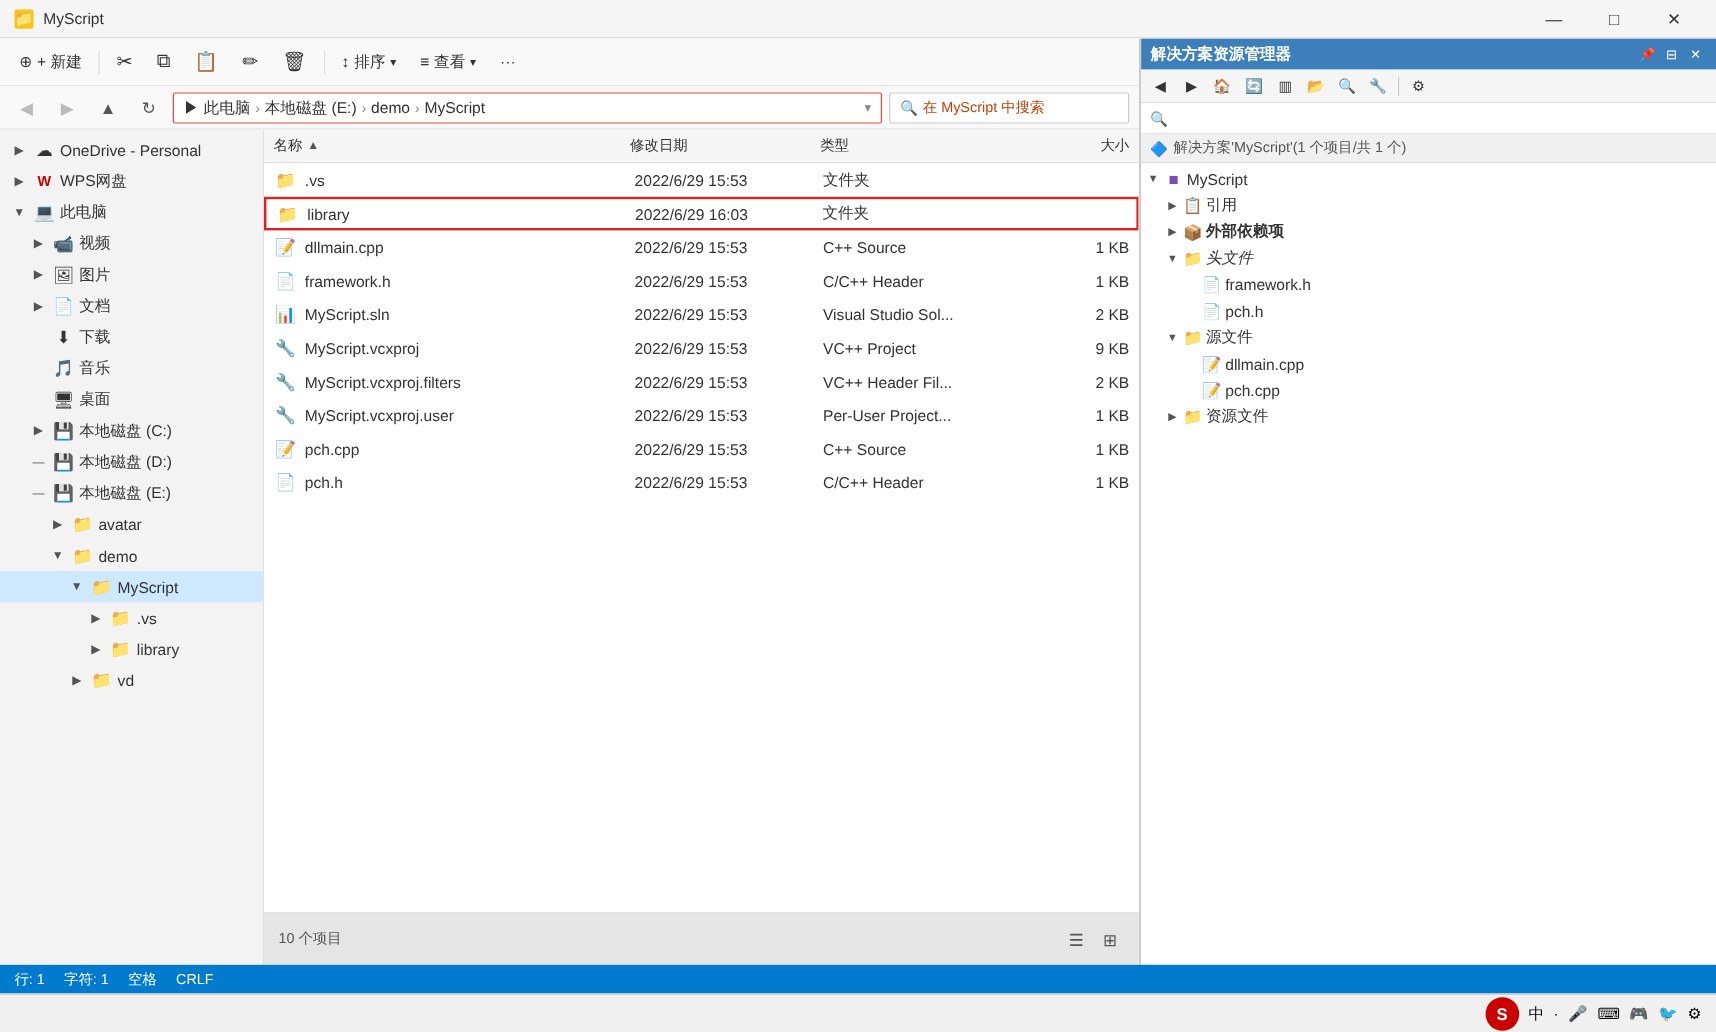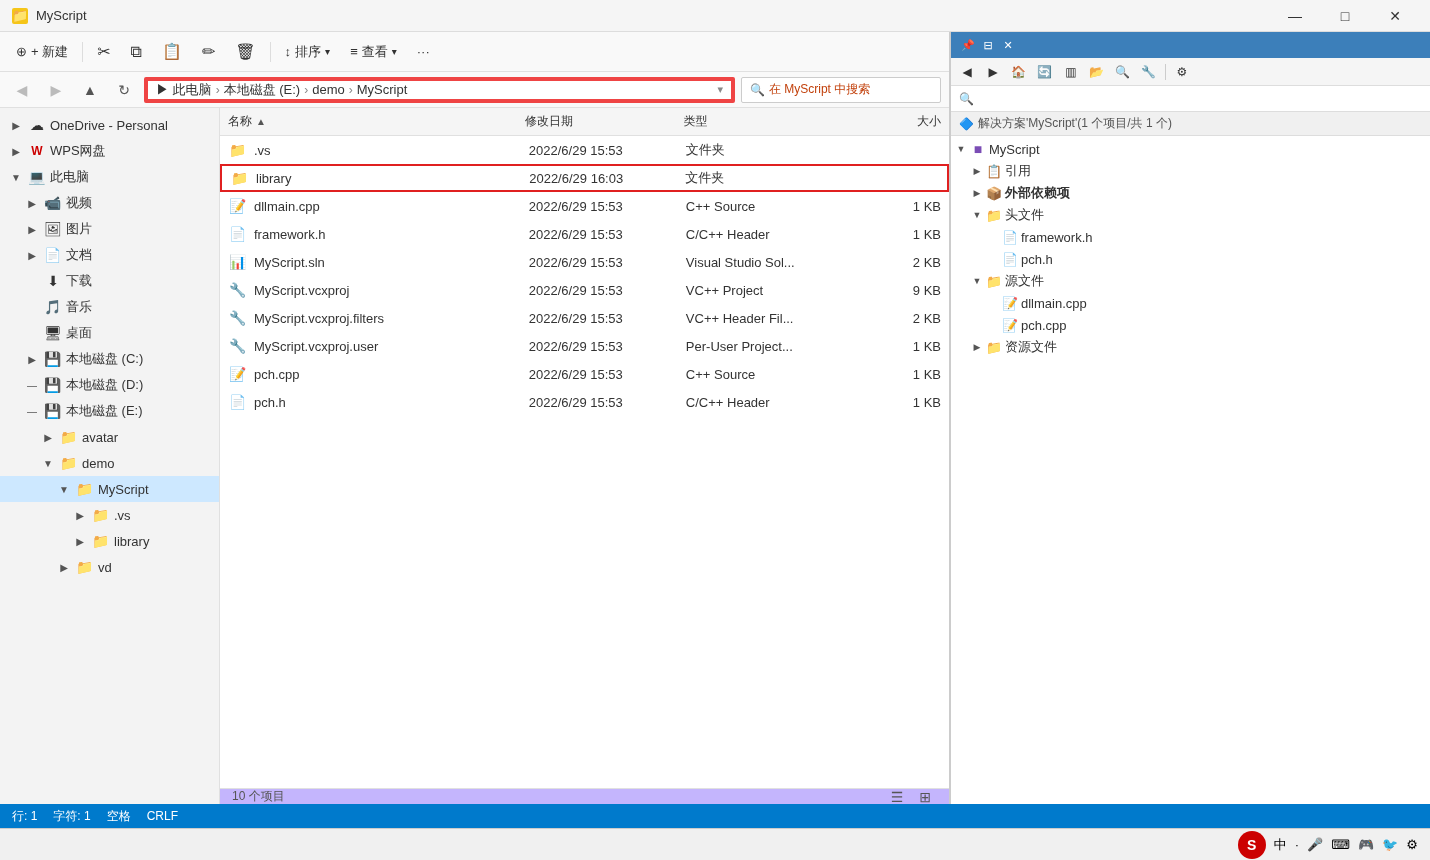--- a/index.html
+++ b/index.html
@@ -29,21 +29,21 @@
 
     
     .toolbar { height: 40px; display: flex; align-items: center; padding: 0 8px; gap: 4px; border-bottom: 1px solid #e0e0e0; background: #f9f9f9; }
     .toolbar-btn { height: 32px; padding: 0 8px; border: none; background: transparent; cursor: pointer; display: flex; align-items: center; gap: 4px; border-radius: 3px; font-size: 13px; color: #333; }
     .toolbar-sep { width: 1px; height: 20px; background: #ddd; margin: 0 2px; }
 
     
     .address-bar { height: 36px; display: flex; align-items: center; padding: 0 8px; gap: 6px; border-bottom: 1px solid #e0e0e0; background: #f9f9f9; }
     .nav-btn { width: 28px; height: 28px; border: none; background: transparent; cursor: pointer; border-radius: 3px; display: flex; align-items: center; justify-content: center; color: #555; font-size: 14px; }
     .nav-btn.disabled { color: #bbb; cursor: default; }
-    .breadcrumb-bar { flex: 1; height: 26px; border: 4px solid #ef4444; border-radius: 2px; background: #fff; display: flex; align-items: center; padding: 0 8px; gap: 4px; font-size: 13px; }
+    .breadcrumb-bar { flex: 1; height: 26px; border: 1px solid #ef4444; border-radius: 2px; background: #fff; display: flex; align-items: center; padding: 0 8px; gap: 4px; font-size: 13px; }
     .breadcrumb-sep { color: #888; font-size: 12px; }
     .breadcrumb-item { color: #333; }
     .breadcrumb-item.current { color: #333; font-weight: 400; }
     .search-bar { width: 200px; height: 26px; border: 1px solid #ccc; border-radius: 2px; background: #fff; display: flex; align-items: center; padding: 0 8px; gap: 4px; font-size: 13px; color: #888; }
     .search-icon { color: #888; font-size: 12px; }
 
     
     .col-headers { display: flex; align-items: center; height: 28px; padding: 0 8px; border-bottom: 1px solid #e0e0e0; background: #f5f5f5; }
     .col-name { width: 300px; font-size: 12px; color: #333; display: flex; align-items: center; gap: 4px; cursor: pointer; }
     .col-date { width: 160px; font-size: 12px; color: #333; cursor: pointer; }
@@ -53,21 +53,21 @@
     
     .file-list { flex: 1; overflow-y: auto; background: #fff; }
     .file-row { display: flex; align-items: center; height: 28px; padding: 0 8px; cursor: pointer; }
     .file-icon { width: 20px; height: 20px; margin-right: 6px; display: flex; align-items: center; justify-content: center; font-size: 14px; flex-shrink: 0; }
     .file-cell-name { width: 280px; font-size: 13px; color: #333; white-space: nowrap; overflow: hidden; text-overflow: ellipsis; }
     .file-cell-date { width: 160px; font-size: 13px; color: #333; }
     .file-cell-type { width: 180px; font-size: 13px; color: #333; }
     .file-cell-size { width: 80px; font-size: 13px; color: #333; text-align: right; }
 
     
-    .status-bar { height: 16px; display: flex; align-items: center; justify-content: space-between; padding: 0 12px; border-top: 1px solid #e0e0e0; background: #c4b5fd; font-size: 12px; color: #555; }
+    .status-bar { height: 44px; display: flex; align-items: center; justify-content: space-between; padding: 0 12px; border-top: 1px solid #e0e0e0; background: #e5e5e5; font-size: 12px; color: #555; }
     .status-right { display: flex; gap: 4px; }
     .view-btn { width: 24px; height: 22px; border: none; background: transparent; cursor: pointer; border-radius: 2px; display: flex; align-items: center; justify-content: center; font-size: 14px; color: #555; }
 
     
     .sidebar { width: 220px; background: #f3f3f3; border-right: 1px solid #e0e0e0; overflow-y: auto; padding: 4px 0; }
     .sidebar-item { display: flex; align-items: center; height: 26px; padding: 0 8px; cursor: pointer; font-size: 13px; color: #333; }
     .sidebar-item.selected { background: #cde8ff; }
     .expand-btn { width: 16px; height: 16px; display: flex; align-items: center; justify-content: center; font-size: 10px; color: #555; flex-shrink: 0; cursor: pointer; }
     .sidebar-icon { width: 18px; height: 18px; margin: 0 4px; display: flex; align-items: center; justify-content: center; font-size: 14px; flex-shrink: 0; }
 
@@ -359,20 +359,21 @@
             <button class="view-btn">⊞</button>
           </div>
         </div>
       </div>
     </div>
   </div>
 
   <div class="right-panel">
 
     <div class="right-panel-header">
+      <span class="right-panel-title">解决方案资源管理器</span>
       <div class="right-panel-controls">
         <button class="rp-btn">📌</button>
         <button class="rp-btn">⊟</button>
         <button class="rp-btn">✕</button>
       </div>
     </div>
 
     <div class="sol-toolbar">
       <button class="sol-toolbar-btn">◀</button>
       <button class="sol-toolbar-btn">▶</button>
@@ -411,21 +412,21 @@
         <div class="sol-item">
     <span style="display:inline-block;width:16px;"></span>
     <span class="expand-arrow" style="color:#555;font-size:9px;width:12px;">▶</span>
     <span class="si-icon">📦</span>
     <span style="font-size:13px;font-weight:bold;">外部依赖项</span>
   </div>
         <div class="sol-item">
     <span style="display:inline-block;width:16px;"></span>
     <span class="expand-arrow" style="color:#555;font-size:9px;width:12px;">▼</span>
     <span class="si-icon">📁</span>
-    <span style="font-size:13px;">头文件</span>
+    <span style="font-size:13px;font-style:italic;">头文件</span>
   </div>
         <div class="sol-item">
     <span style="display:inline-block;width:32px;"></span>
     <span class="expand-arrow" style="color:#555;font-size:9px;width:12px;"></span>
     <span class="si-icon" style="color:#2196f3;">📄</span>
     <span style="font-size:13px;">framework.h</span>
   </div>
         <div class="sol-item">
     <span style="display:inline-block;width:32px;"></span>
     <span class="expand-arrow" style="color:#555;font-size:9px;width:12px;"></span>

